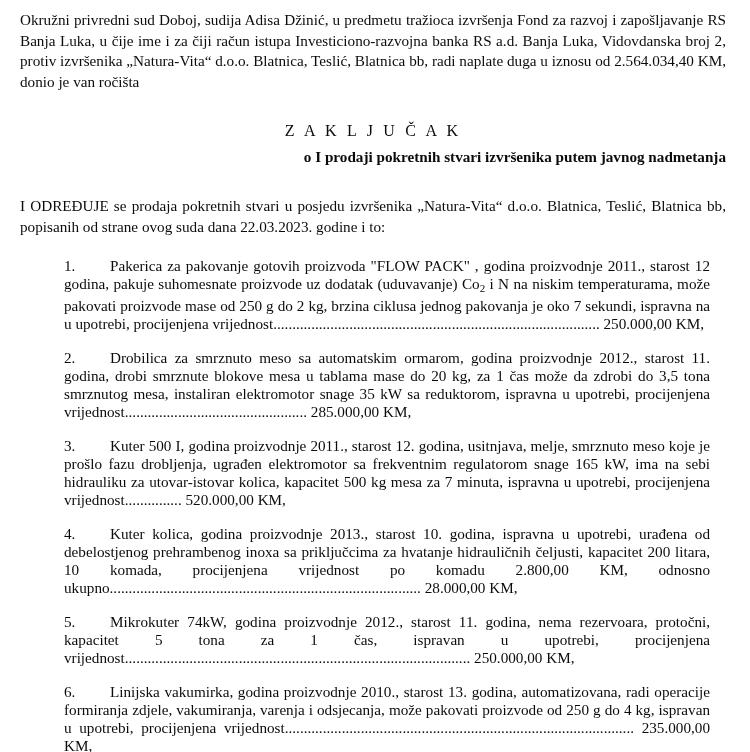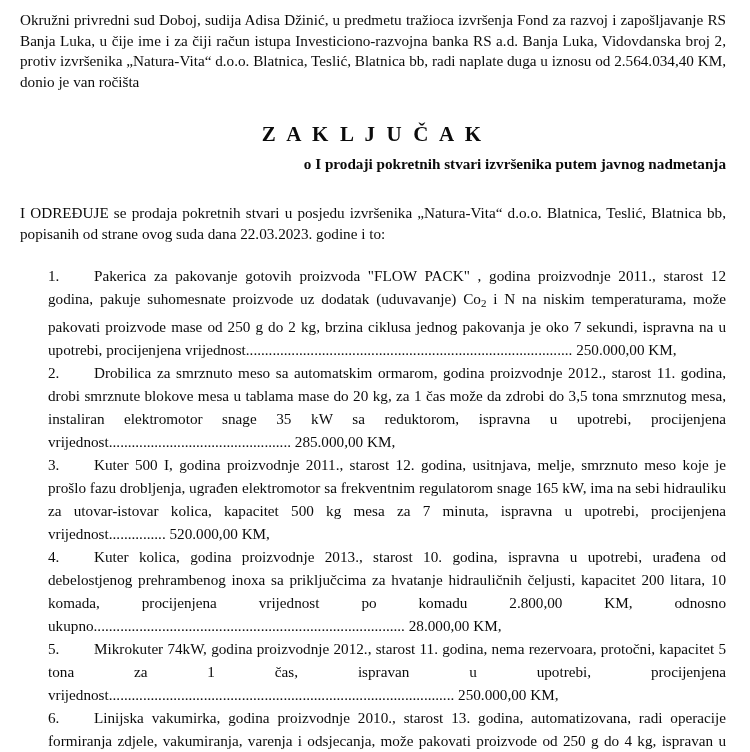--- a/index.html
+++ b/index.html
@@ -29,43 +29,43 @@
     hyphens: none;
   }
   .intro {
     margin-bottom: 0;
   }
   .title-block {
     margin-top: 30px;
     text-align: center;
   }
   .title-main {
-    font-weight: bold;
-    font-size: 21px;
+    font-weight: normal;
+    font-size: 16px;
     letter-spacing: 3.2px;
     text-align: center;
   }
   .title-sub {
     font-weight: bold;
     font-size: 15.2px;
     text-align: right;
     margin-top: 8px;
   }
   .order-para {
     margin-top: 30px;
   }
   .items {
     margin-top: 20px;
     padding-left: 28px;
   }
   .item {
     text-align: justify;
     font-size: 15.2px;
-    line-height: 23px;
-    margin: 0;
+    line-height: 18px;
+    margin: 16px;
   }
   .item .num {
     display: inline-block;
     width: 46px;
   }
   sub {
     font-size: 11px;
     vertical-align: -0.25em;
   }
 </style>

